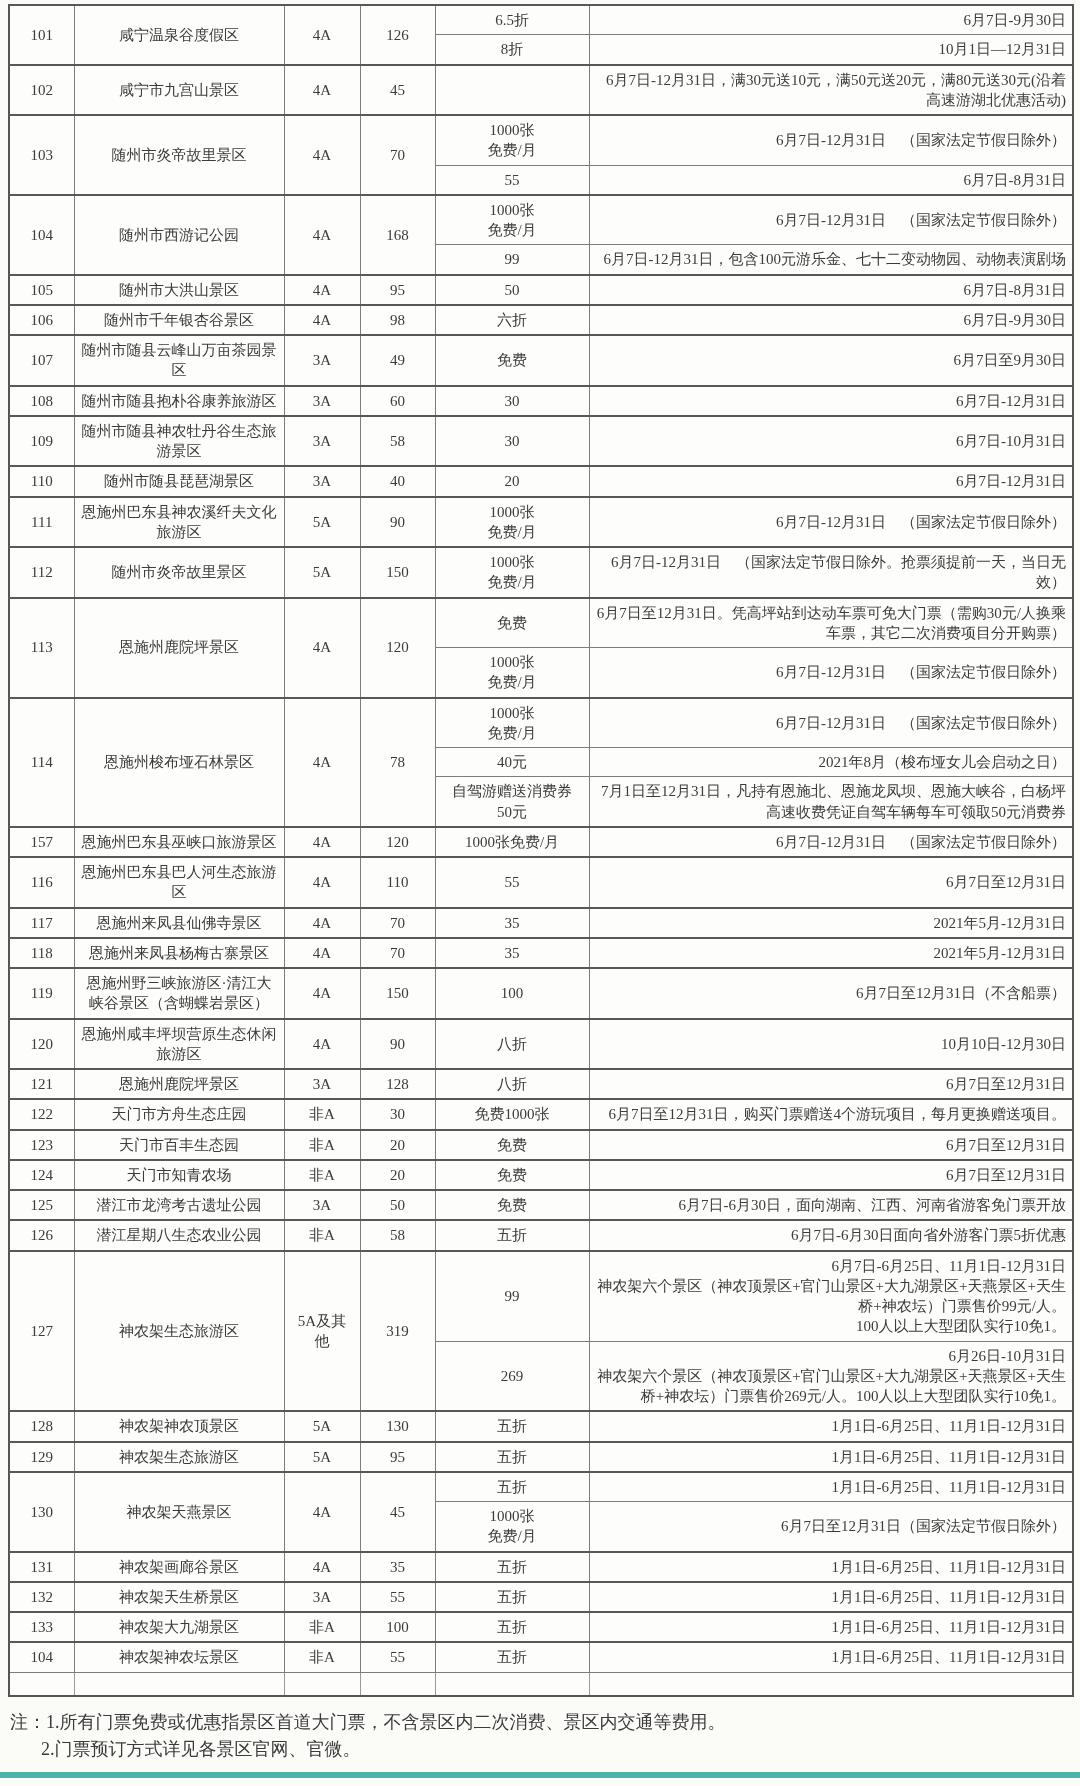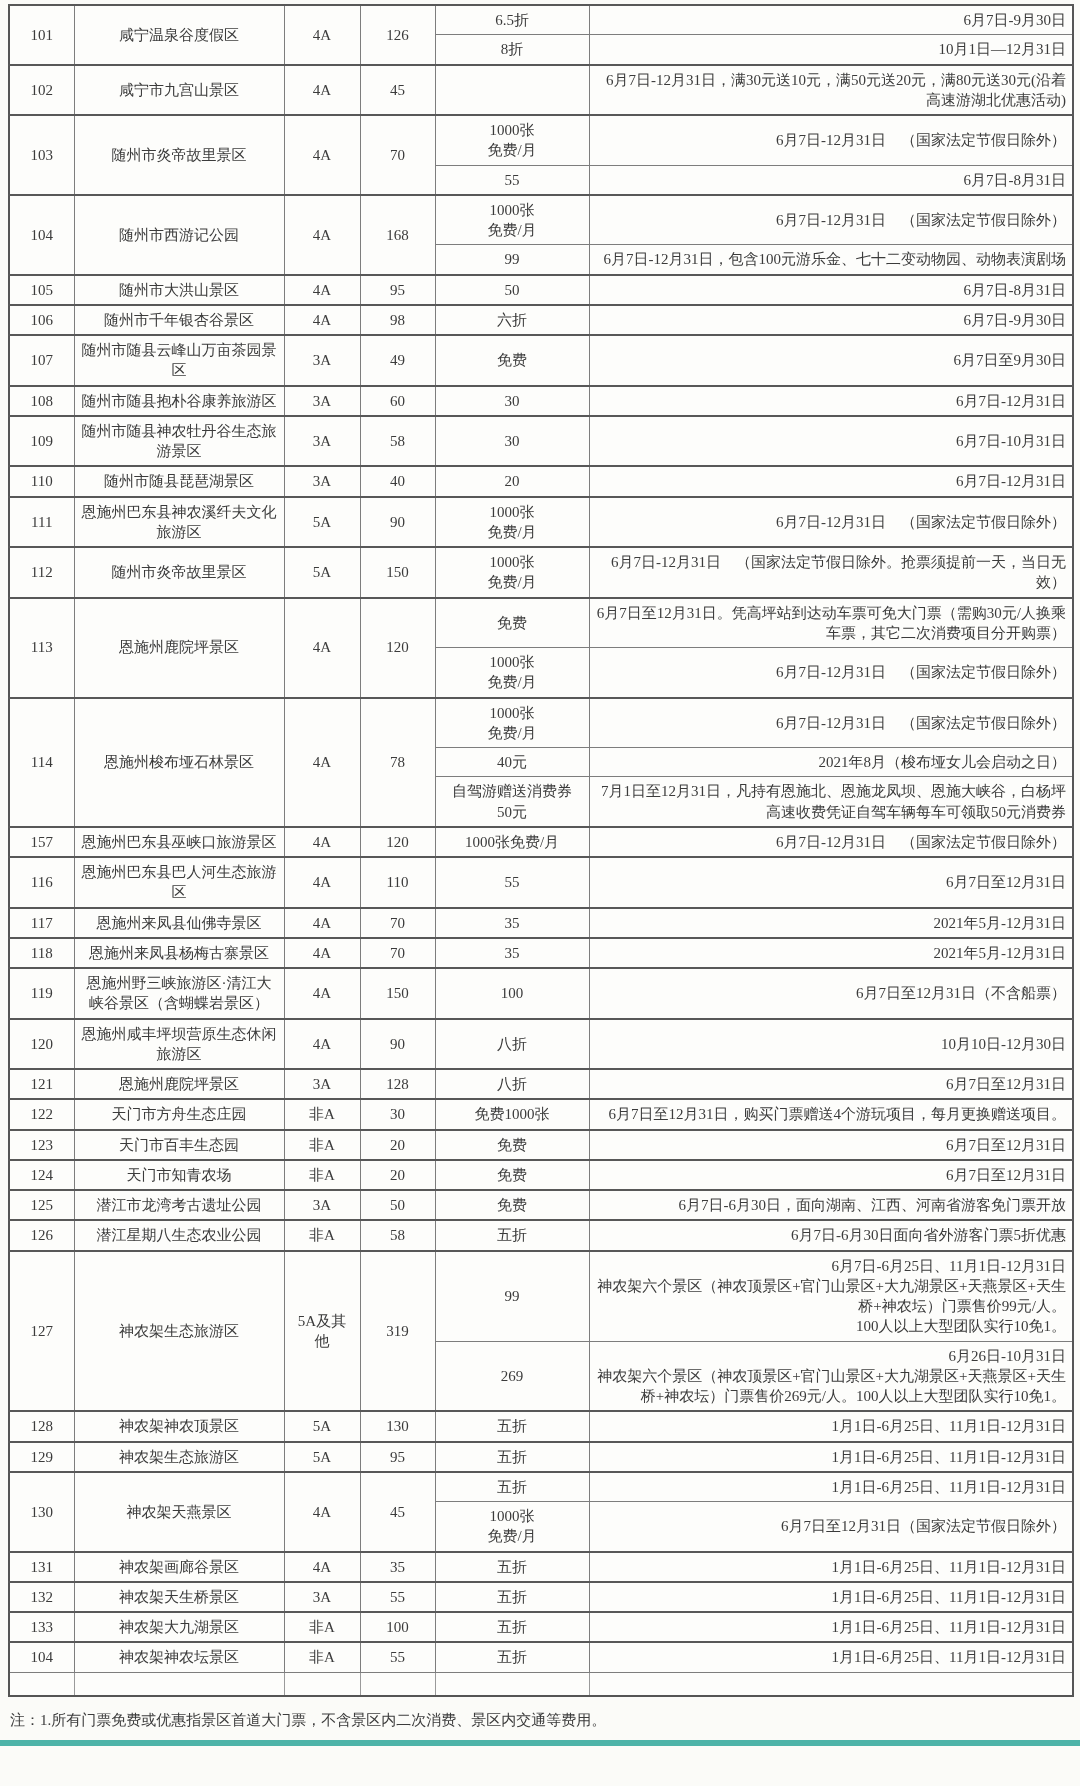--- a/index.html
+++ b/index.html
@@ -27,21 +27,21 @@
     text-align:center;
     vertical-align:middle;
     white-space:pre-line;
     word-break:break-all;
   }
   tr.group-start td{border-top:2px solid #585858;}
   td.period{text-align:right;}
   tr.empty-row td{height:14px;border-color:#9a9a9a;border-bottom:1px solid #8a8a8a;}
   .footnote{
     margin:12px 0 0 10px;
-    font-size:15px;
+    font-size:18px;
     line-height:1.55;
     color:#3b3b3b;
   }
   .footnote .line2{padding-left:31px;}
   .footer-bar{
     width:1080px;height:6px;margin-top:8px;
   }
 </style>
 </head>
 <body>
@@ -379,17 +379,18 @@
           <td></td>
           <td></td>
           <td></td>
           <td></td>
         </tr>
       </tbody>
   </table>
 
   <div class="footnote">
     <div class="line1">注：1.所有门票免费或优惠指景区首道大门票，不含景区内二次消费、景区内交通等费用。</div>
+    <div class="line2">2.门票预订方式详见各景区官网、官微。</div>
   </div>
 
   <div class="footer-bar" style="background: rgb(77, 179, 168);"></div>
 
 </div>
 
 </body></html>

